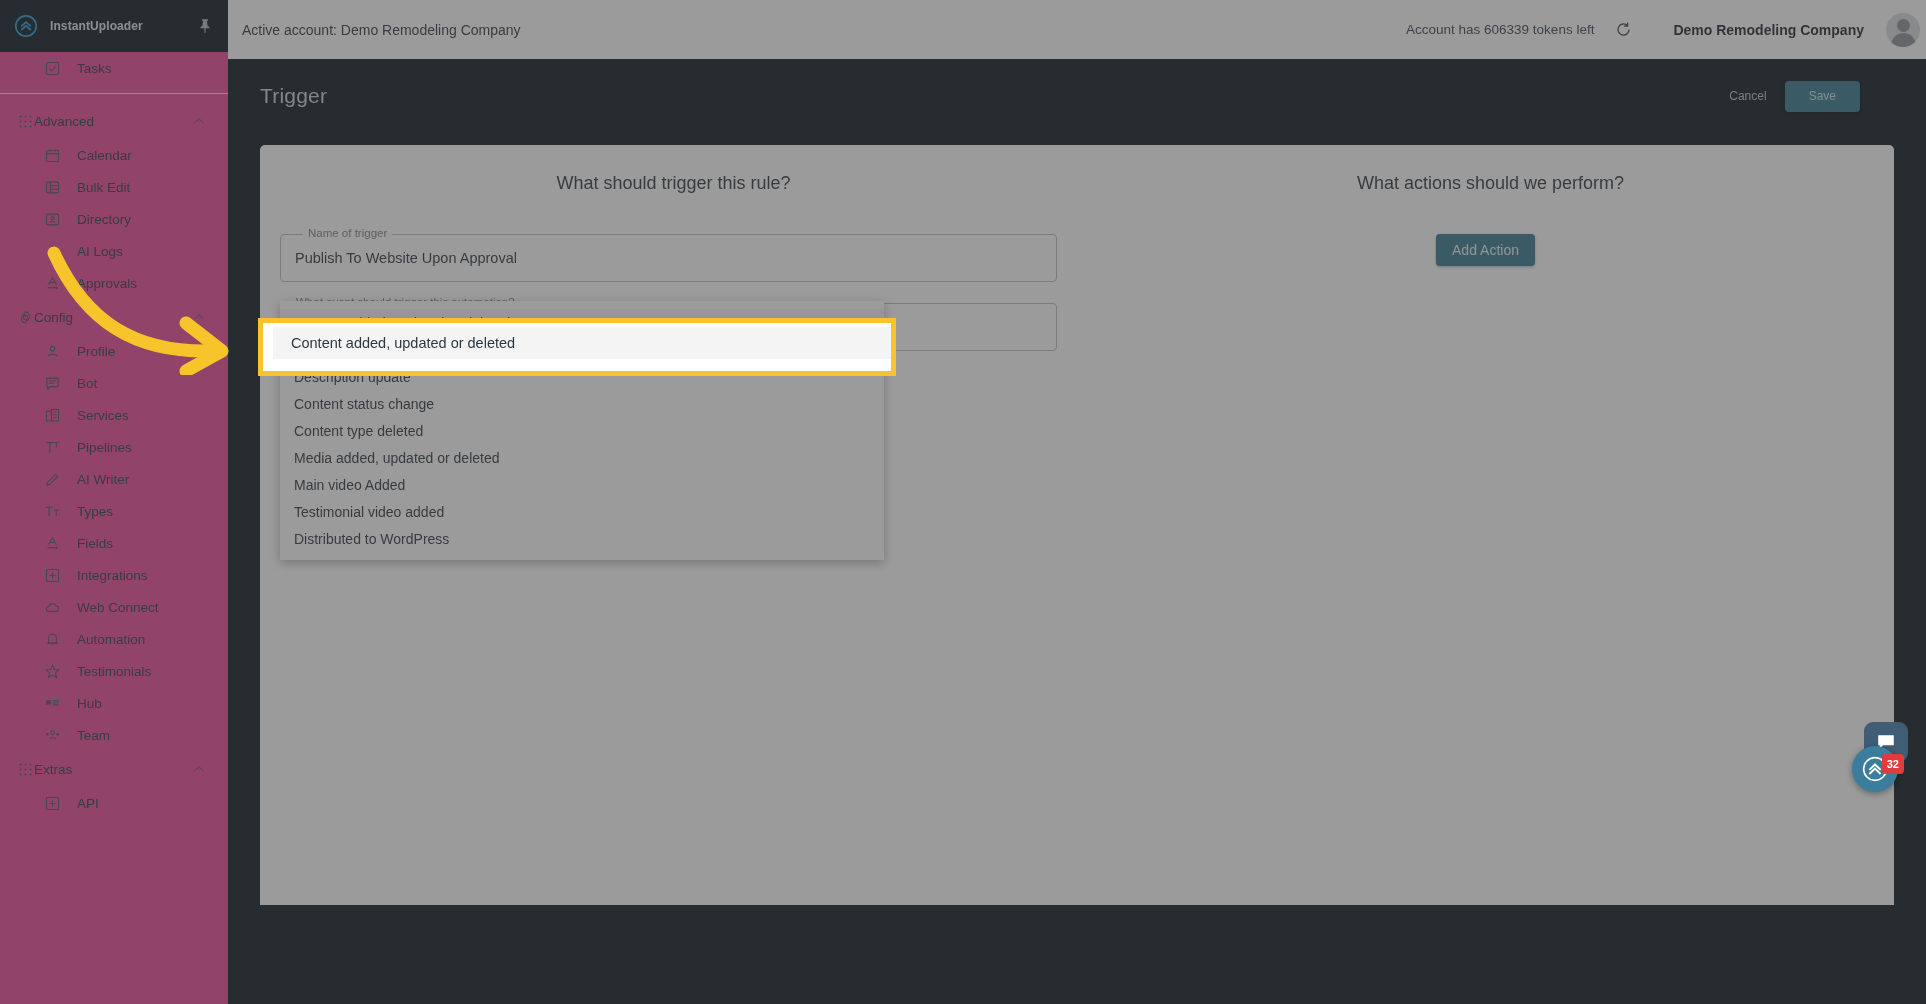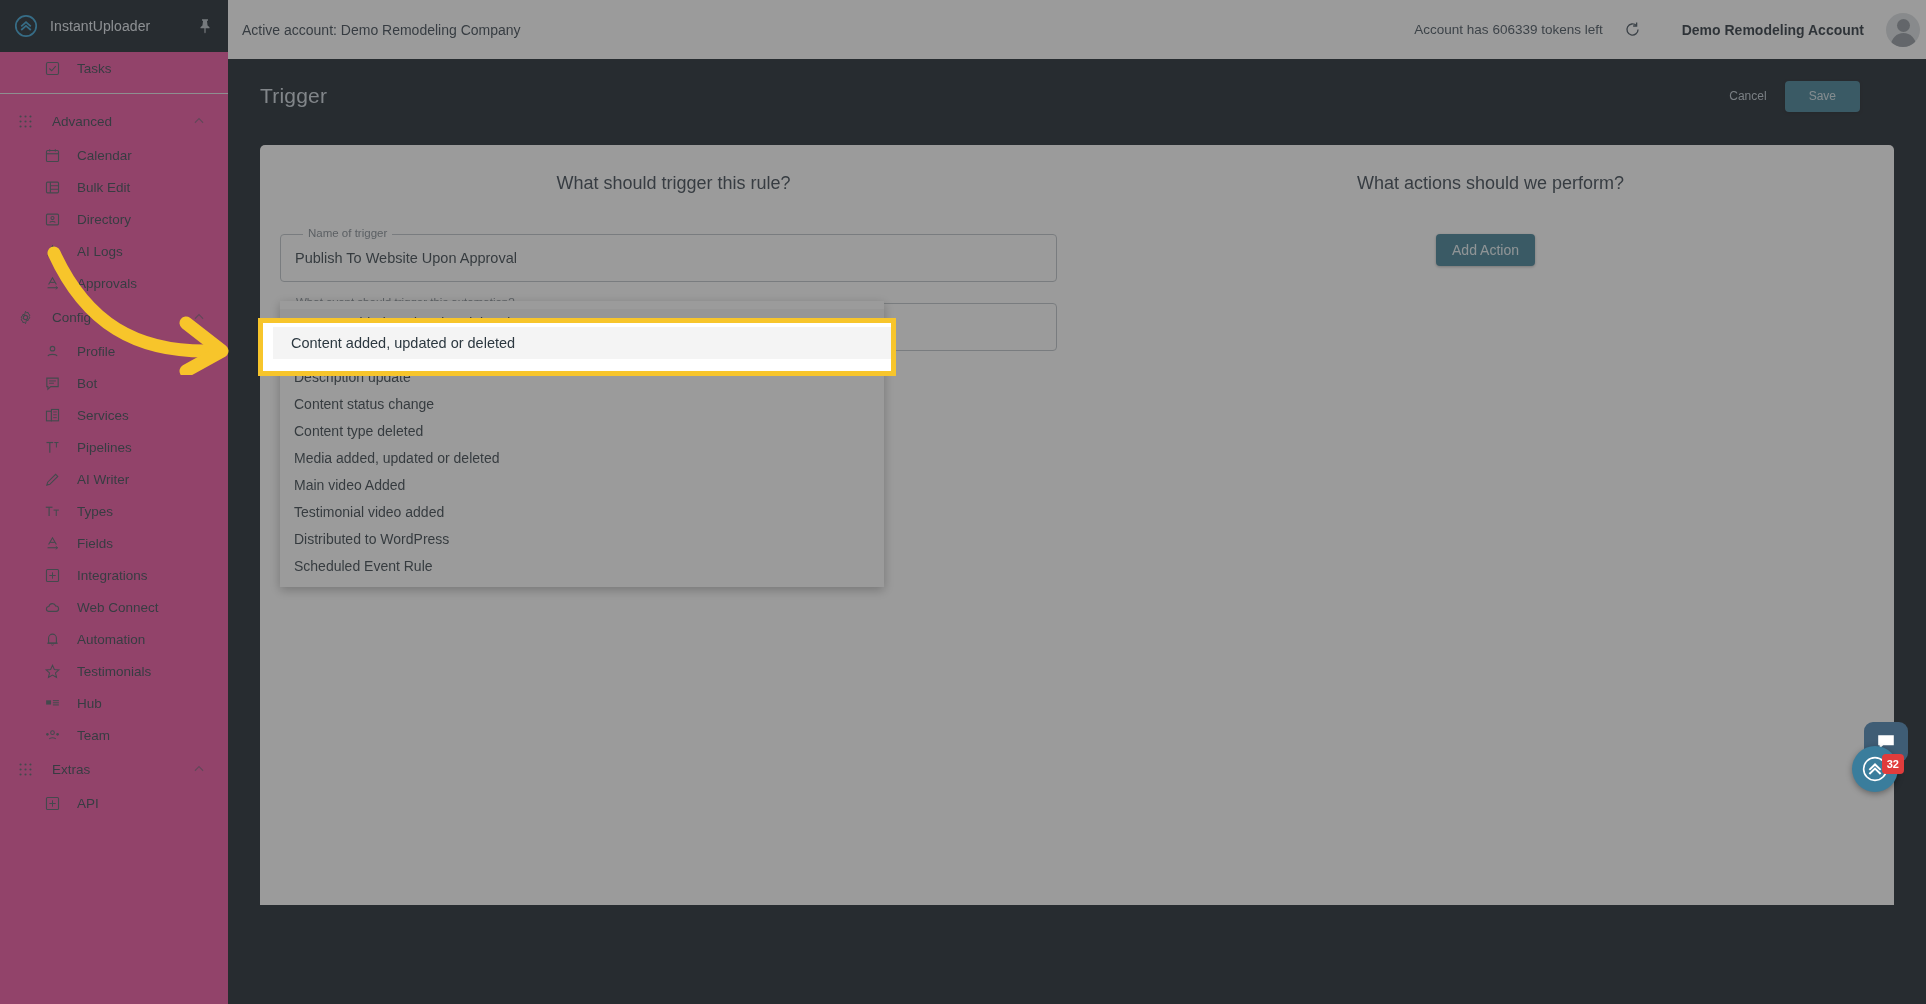--- a/index.html
+++ b/index.html
@@ -14,36 +14,36 @@
   #sidebar {
     position:absolute; left:0; top:0; width:228px; height:1004px;
     background:#ffffff; z-index:5;
   }
   #sidebar-brand {
     height:52px; background:#0e1720; display:flex; align-items:center;
     padding:0 14px; gap:12px;
   }
   #brand-logo { width:24px; height:24px; flex:0 0 24px; }
   #brand-name {
-    color:#dfe6ec; font-size:14px; letter-spacing:.1px; flex:1;
+    color:#dfe6ec; font-size:12px; letter-spacing:.1px; flex:1;font-weight:bold;
   }
   #pin-icon { width:18px; height:18px; opacity:.85; }
 
   .nav-scroll { height:952px; overflow:hidden; padding-top:0; background:#ec4899; }
 
   .nav-item {
     display:flex; align-items:center; height:32px;
     padding-left:44px; gap:16px; cursor:pointer; position:relative;
   }
   .nav-item .ico { width:17px; height:17px; flex:0 0 17px; display:block; }
   .nav-item .lbl { font-size:13.5px; color:#2e3a45; white-space:nowrap; }
 
   .nav-group {
     display:flex; align-items:center; height:36px;
-    padding-left:17px; gap:18px; cursor:pointer;
+    padding-left:17px; gap:0; cursor:pointer;
   }
   .nav-group .ico { width:17px; height:17px; flex:0 0 17px; }
   .nav-group .lbl { font-size:13.5px; color:#2e3a45; flex:1; }
   .nav-group .chev { width:14px; height:14px; margin-right:22px; opacity:.6;}
 
   .nav-sep { height:1px; background:#e3e6e9; margin:9px 0 9px 0; }
 
   
   #main {
     position:absolute; left:228px; top:0; right:0; bottom:0;
@@ -492,21 +492,21 @@
 
   <div id="topbar">
     <span id="active-account">Active account: Demo Remodeling Company</span>
     <span id="tokens-left">Account has 606339 tokens left</span>
     <span id="refresh-icon">
       <svg viewBox="0 0 24 24" width="19" height="19">
         <path d="M19 12a7 7 0 1 1-2.1-5" fill="none" stroke="#3a4753" stroke-width="1.7"></path>
         <polyline points="17.2,3.2 17.2,7.6 12.8,7.6" fill="none" stroke="#3a4753" stroke-width="1.7"></polyline>
       </svg>
     </span>
-    <span id="account-name">Demo Remodeling Account</span>
+    <span id="account-name">Demo Remodeling Company</span>
     <span id="avatar">
       <span class="head"></span>
       <span class="body"></span>
     </span>
   </div>
 
   <div id="page-head">
     <span id="page-title">Trigger</span>
     <button class="btn" id="btn-cancel">Cancel</button>
     <button class="btn" id="btn-save">Save</button>
@@ -529,21 +529,20 @@
       <div id="dropdown">
         <div class="dd-item selected">Content added, updated or deleted</div>
         <div class="dd-item">Pipeline stage changed</div>
         <div class="dd-item">Description update</div>
         <div class="dd-item">Content status change</div>
         <div class="dd-item">Content type deleted</div>
         <div class="dd-item">Media added, updated or deleted</div>
         <div class="dd-item">Main video Added</div>
         <div class="dd-item">Testimonial video added</div>
         <div class="dd-item">Distributed to WordPress</div>
-        <div class="dd-item">Scheduled Event Rule</div>
       </div>
     </div>
 
     <div class="col">
       <div class="col-title">What actions should we perform?</div>
       <button id="add-action-btn">Add Action</button>
     </div>
 
   </div>
 </div>

